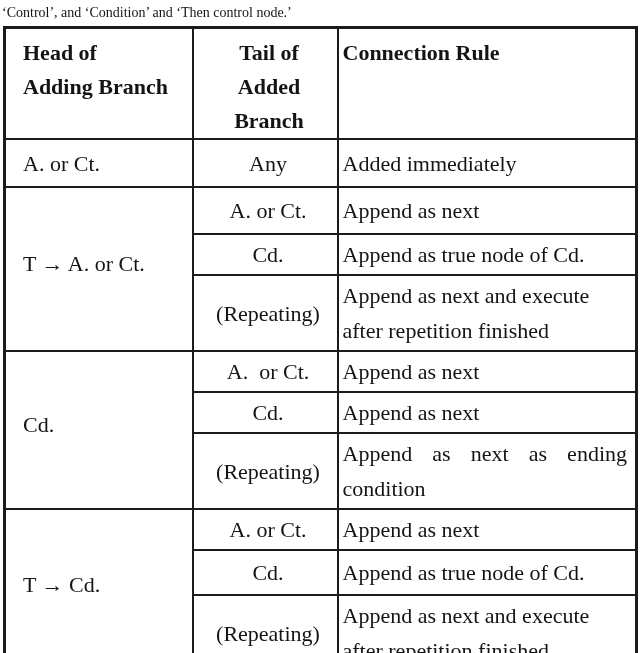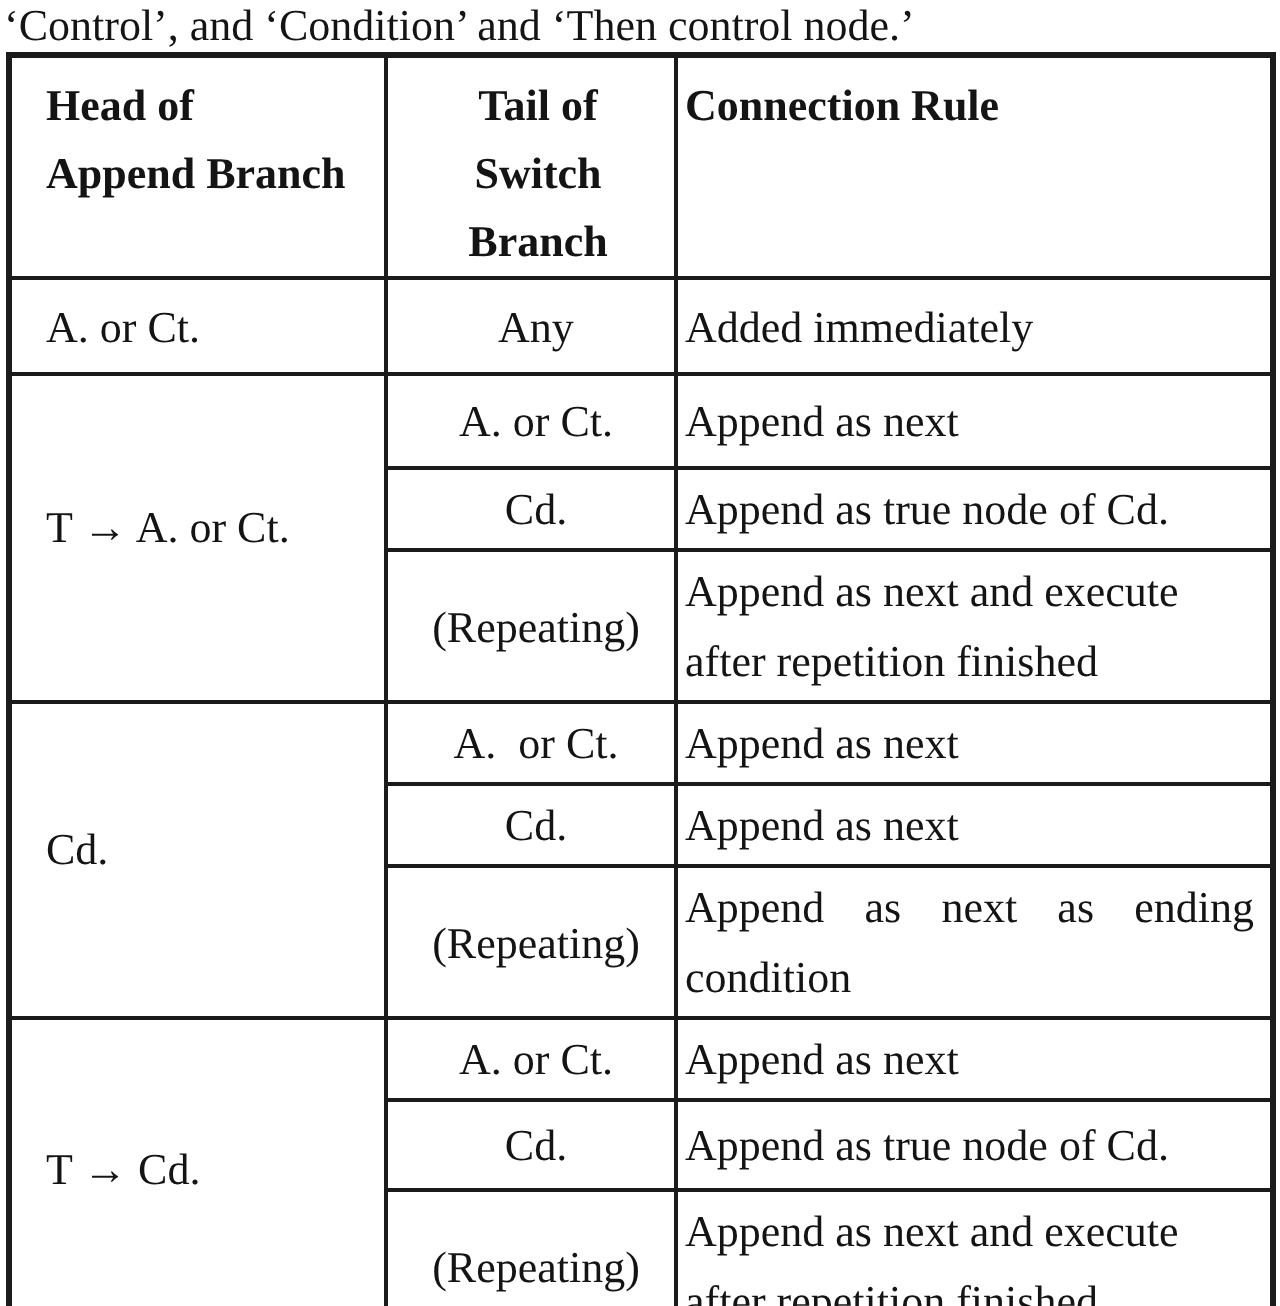--- a/index.html
+++ b/index.html
@@ -8,21 +8,21 @@
     background: #ffffff;
   }
   body {
     width: 640px;
     height: 653px;
     overflow: hidden;
     font-family: "Liberation Serif", "DejaVu Serif", serif;
     color: #141414;
   }
   .caption {
-    font-size: 22px;
+    font-size: 14px;
     line-height: 24px;
     padding: 1px 0 0 2px;
     white-space: nowrap;
   }
   table.rules {
     border-collapse: collapse;
     table-layout: fixed;
     margin-left: 3px;
     margin-top: 1px;
     border: 3px solid #1b1b1b;
@@ -74,25 +74,25 @@
   <colgroup>
     <col class="c1">
     <col class="c2">
     <col class="c3">
   </colgroup>
 
   <tbody>
       <tr class="rh-hdr">
     <th class="p1">
       <div>Head of</div>
-      <div>Append Branch</div>
+      <div>Adding Branch</div>
     </th>
     <th class="p2">
       <div>Tail of</div>
-      <div>Switch</div>
+      <div>Added</div>
       <div>Branch</div>
     </th>
     <th class="p3">
       <div>Connection Rule</div>
     </th>
   </tr>
 
   <tr class="rh48">
     <td class="p1">A. or Ct.</td>
     <td class="p2">Any</td>

